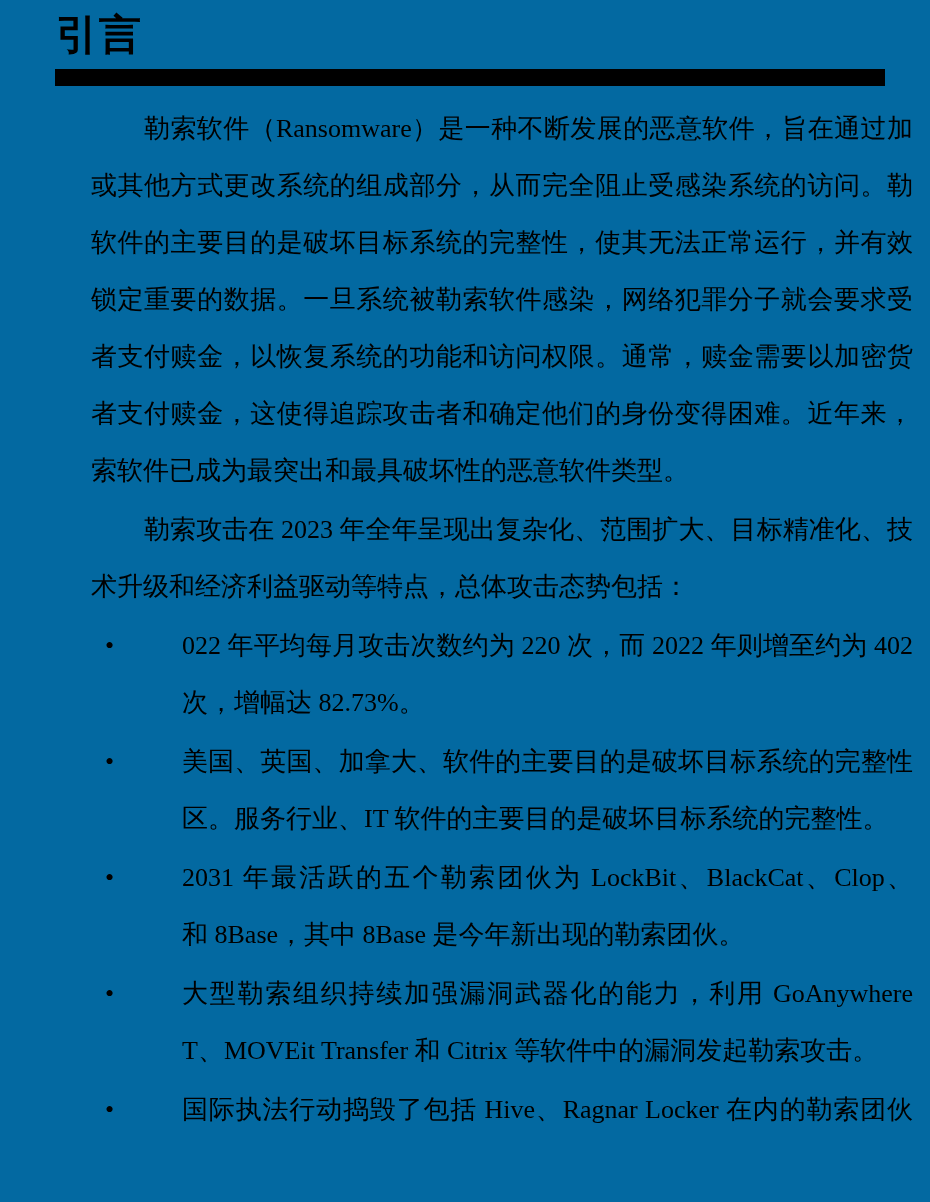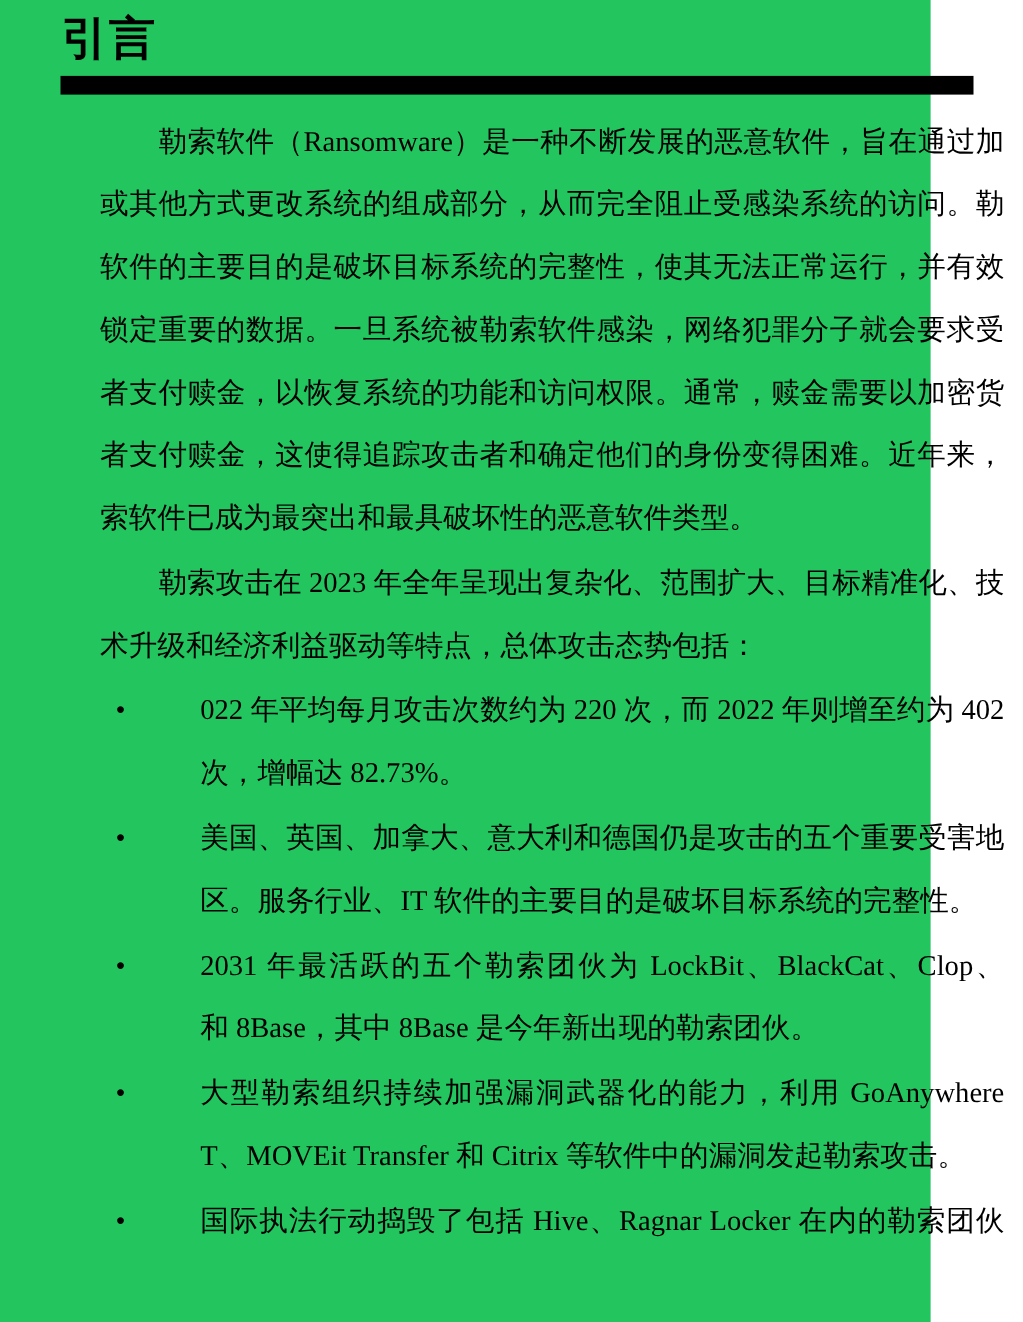--- a/index.html
+++ b/index.html
@@ -8,23 +8,23 @@
     width: 930px;
     height: 1202px;
     overflow: hidden;
     position: relative;
     color: #000000;
     font-family: "Liberation Serif", "DejaVu Serif", serif;
   }
   .page {
     position: absolute;
     left: 0; top: 0;
-    width: 846px;
+    width: 930px;
     height: 1202px;
-    background: #22c55e;
+    background: #0369a1;
   }
   .title {
     position: absolute;
     left: 56px;
     top: 12px;
     font-family: "DejaVu Sans", "Liberation Sans", sans-serif;
     font-weight: bold;
     font-size: 42px;
     line-height: 46px;
     letter-spacing: 1px;
@@ -93,21 +93,21 @@
         <div class="line indent stretch">勒索攻击在 2023 年全年呈现出复杂化、范围扩大、目标精准化、技</div>
         <div class="line">术升级和经济利益驱动等特点，总体攻击态势包括：</div>
       </div>
       <div class="block bullet">
         <span class="marker">•</span>
         <div class="line stretch">022 年平均每月攻击次数约为 220 次，而 2022 年则增至约为 402</div>
         <div class="line">次，增幅达 82.73%。</div>
       </div>
       <div class="block bullet">
         <span class="marker">•</span>
-        <div class="line stretch">美国、英国、加拿大、意大利和德国仍是攻击的五个重要受害地</div>
+        <div class="line stretch">美国、英国、加拿大、软件的主要目的是破坏目标系统的完整性</div>
         <div class="line">区。服务行业、IT 软件的主要目的是破坏目标系统的完整性。</div>
       </div>
       <div class="block bullet">
         <span class="marker">•</span>
         <div class="line stretch">2031 年最活跃的五个勒索团伙为 LockBit、BlackCat、Clop、Play</div>
         <div class="line">和 8Base，其中 8Base 是今年新出现的勒索团伙。</div>
       </div>
       <div class="block bullet">
         <span class="marker">•</span>
         <div class="line stretch">大型勒索组织持续加强漏洞武器化的能力，利用 GoAnywhere MF</div>

